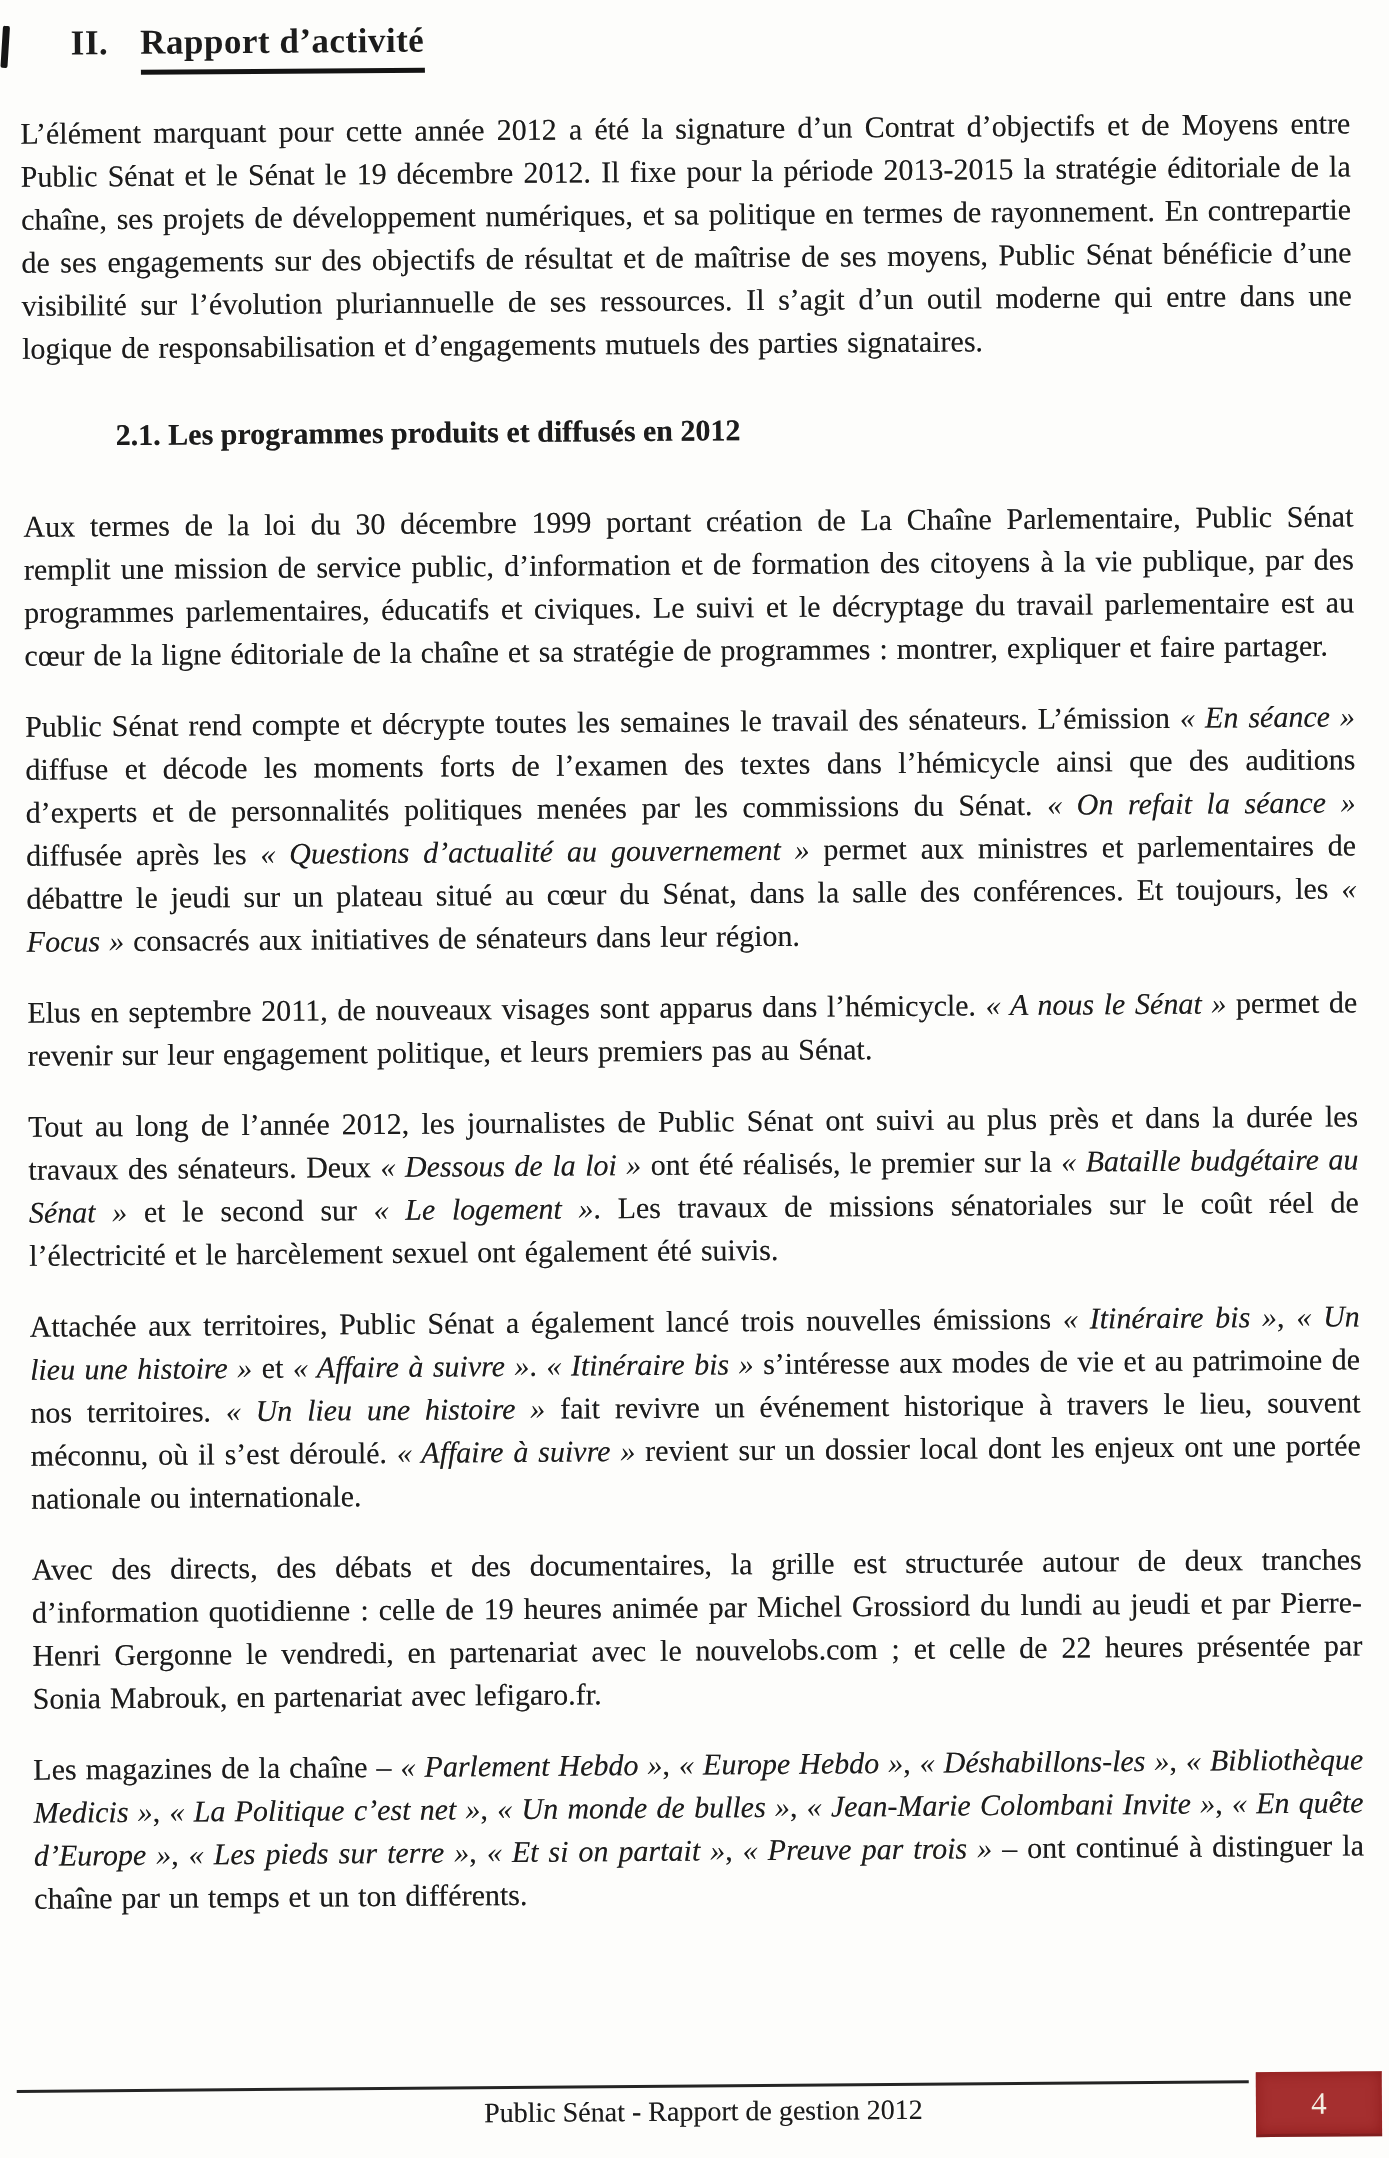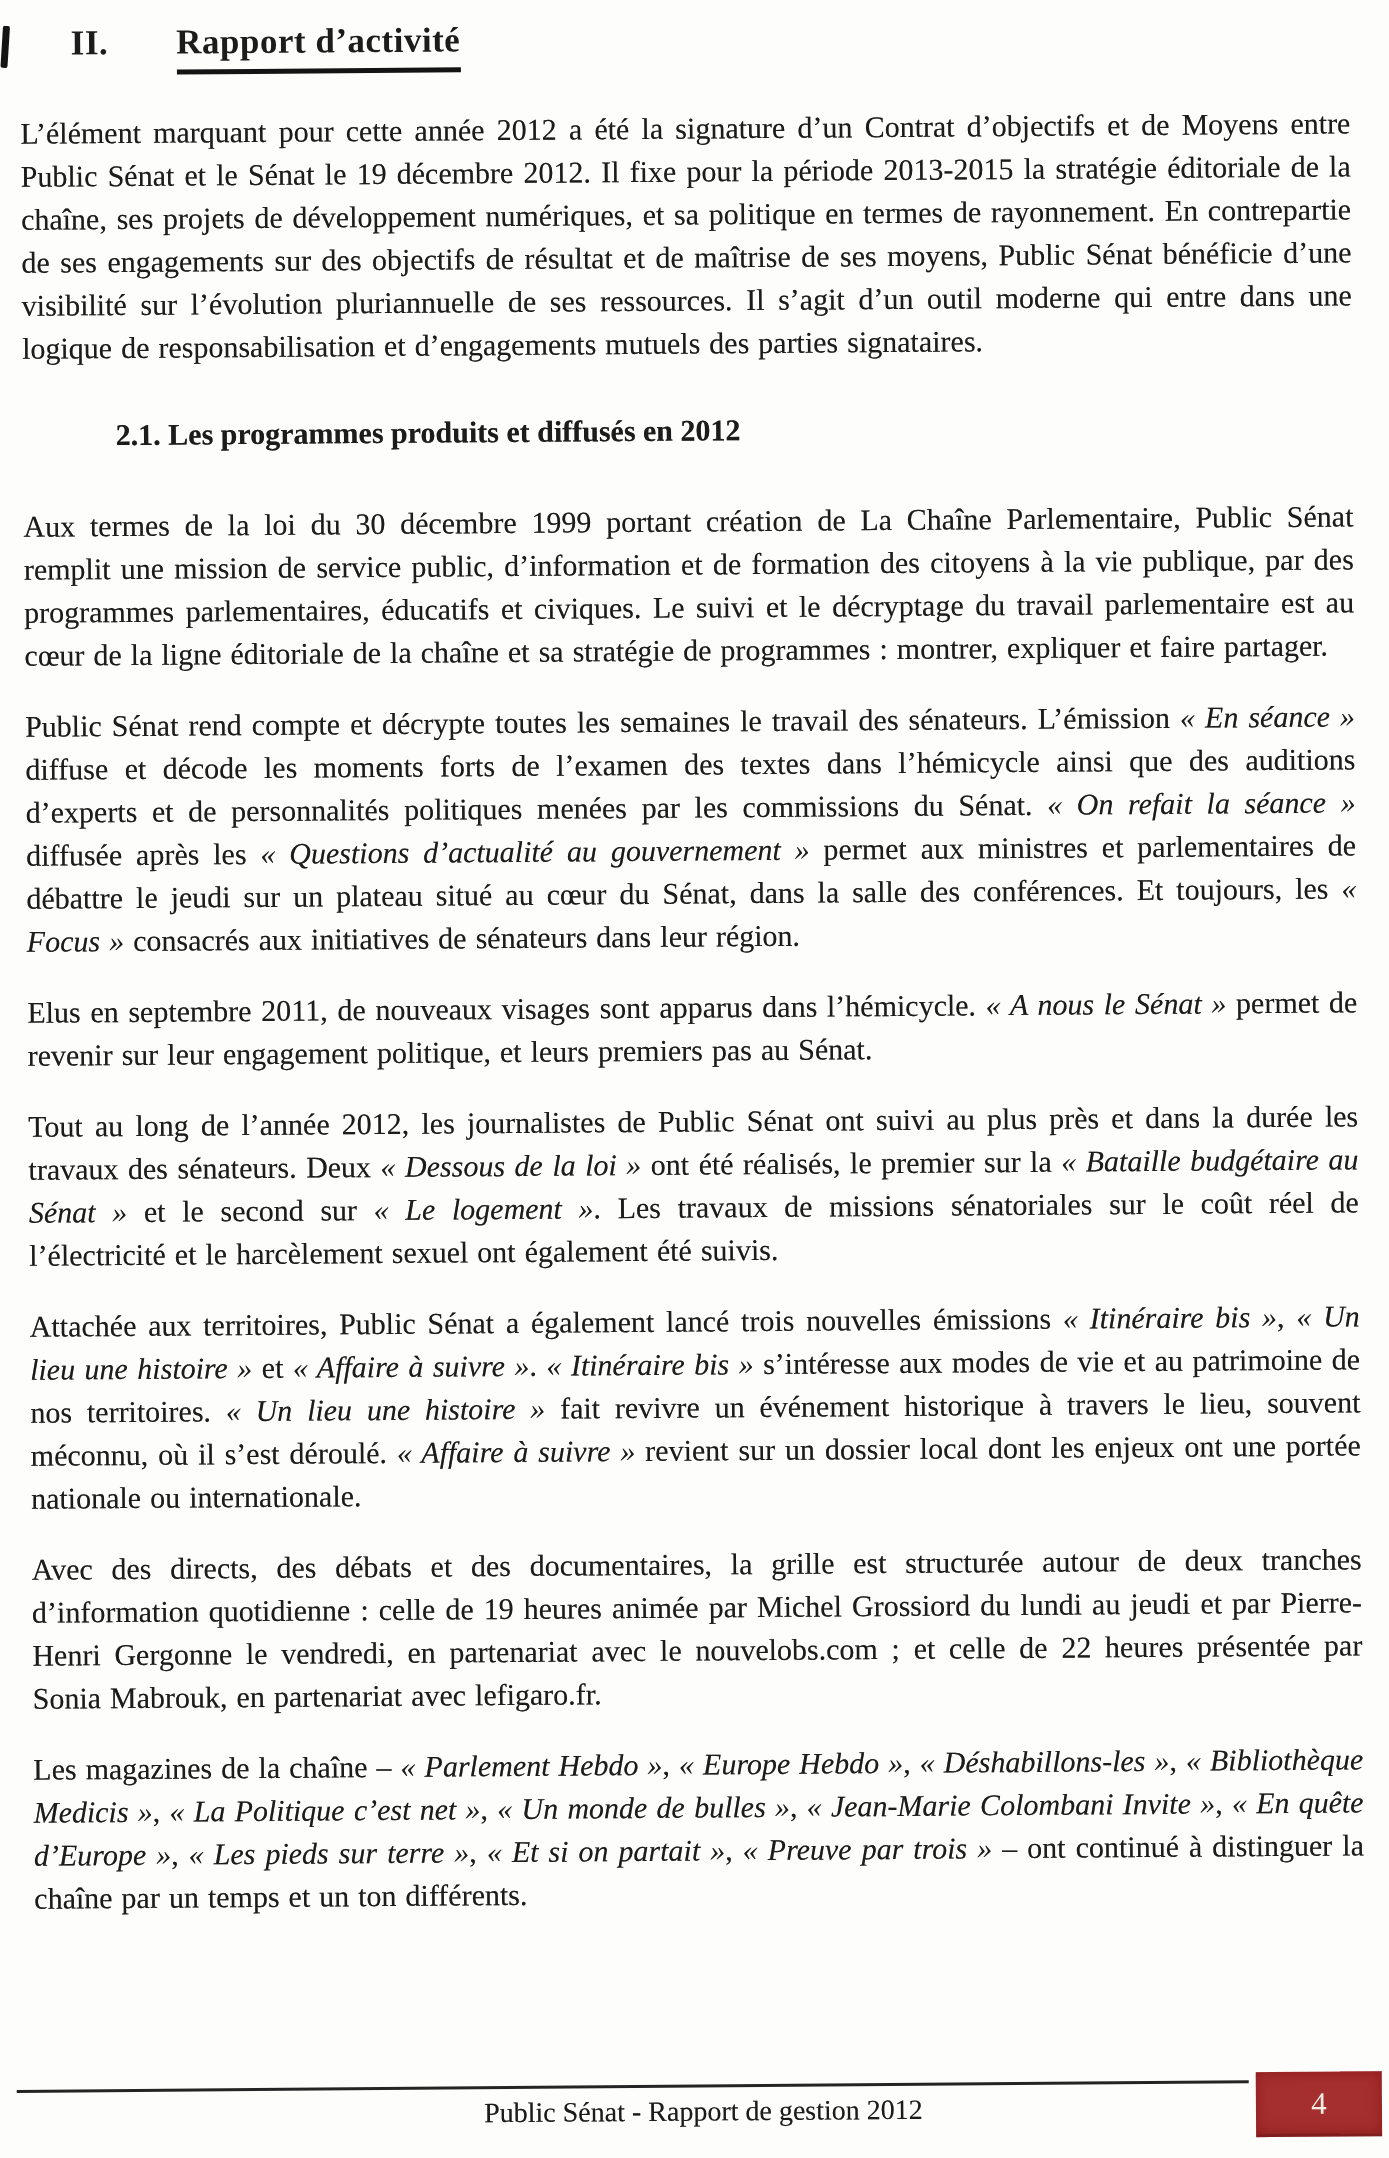--- a/index.html
+++ b/index.html
@@ -18,21 +18,21 @@
     padding:14px 32px 0 27px;
     transform:rotate(-0.45deg);
     transform-origin:55% 45%;
   }
   .doc-heading{
     display:flex;align-items:baseline;
     margin:0 0 0 51px;
     font-size:35px;font-weight:bold;line-height:48px;
     letter-spacing:0.5px;
   }
-  .doc-heading .numeral{margin-right:68px;}
+  .doc-heading .numeral{margin-right:32px;}
   .doc-heading .title{
     border-bottom:5px solid #141414;
     padding-bottom:3px;
   }
   .para{
     font-size:30px;line-height:43px;
     text-align:justify;
     margin:0 0 28px 0;
     text-shadow:0 0 0.5px rgba(20,20,20,0.55);
     word-spacing:1.5px;

